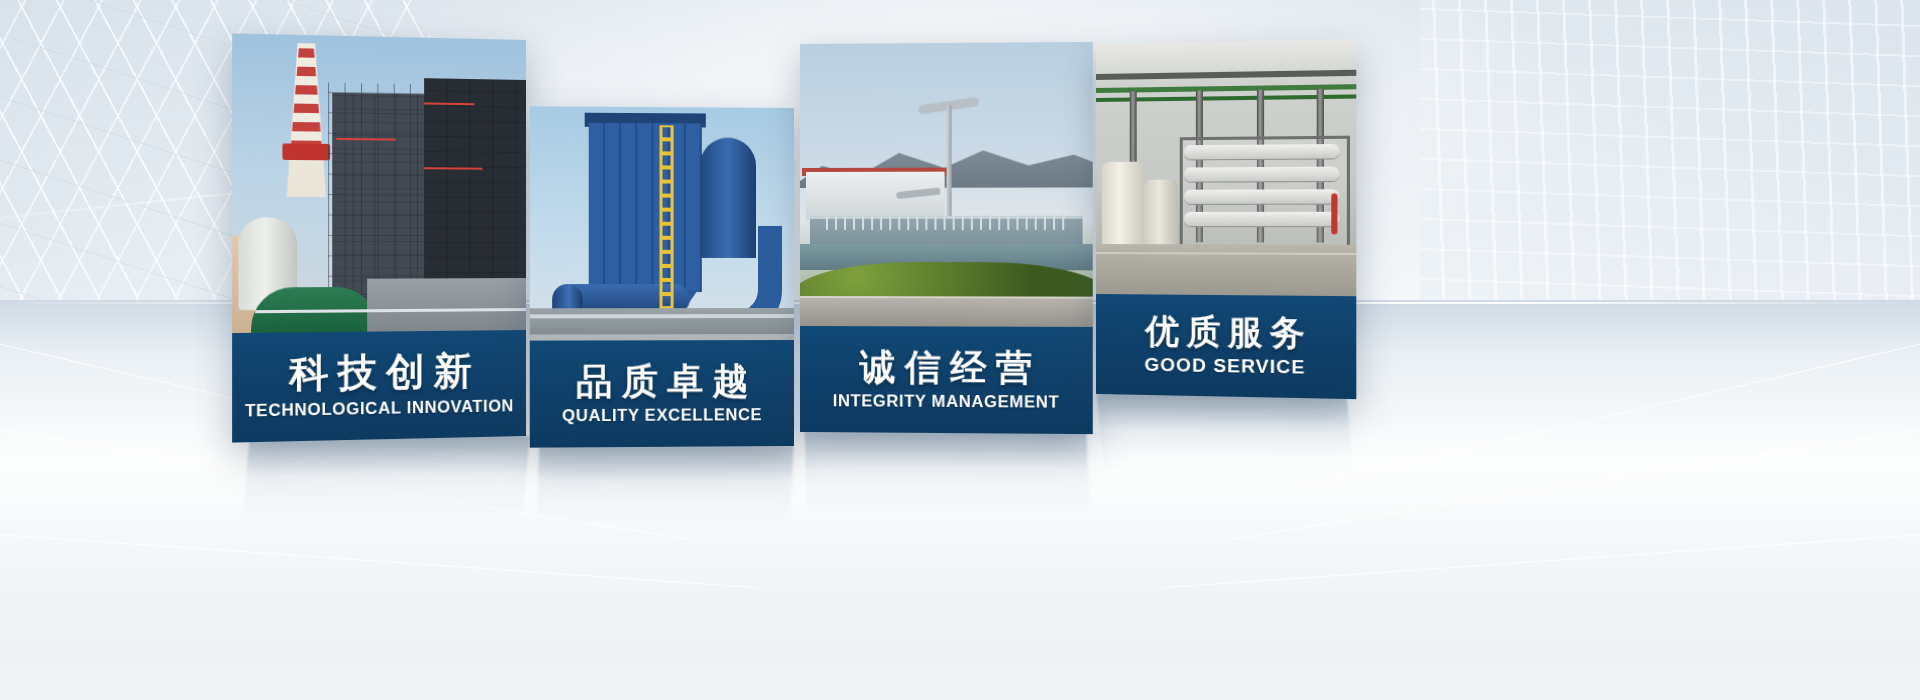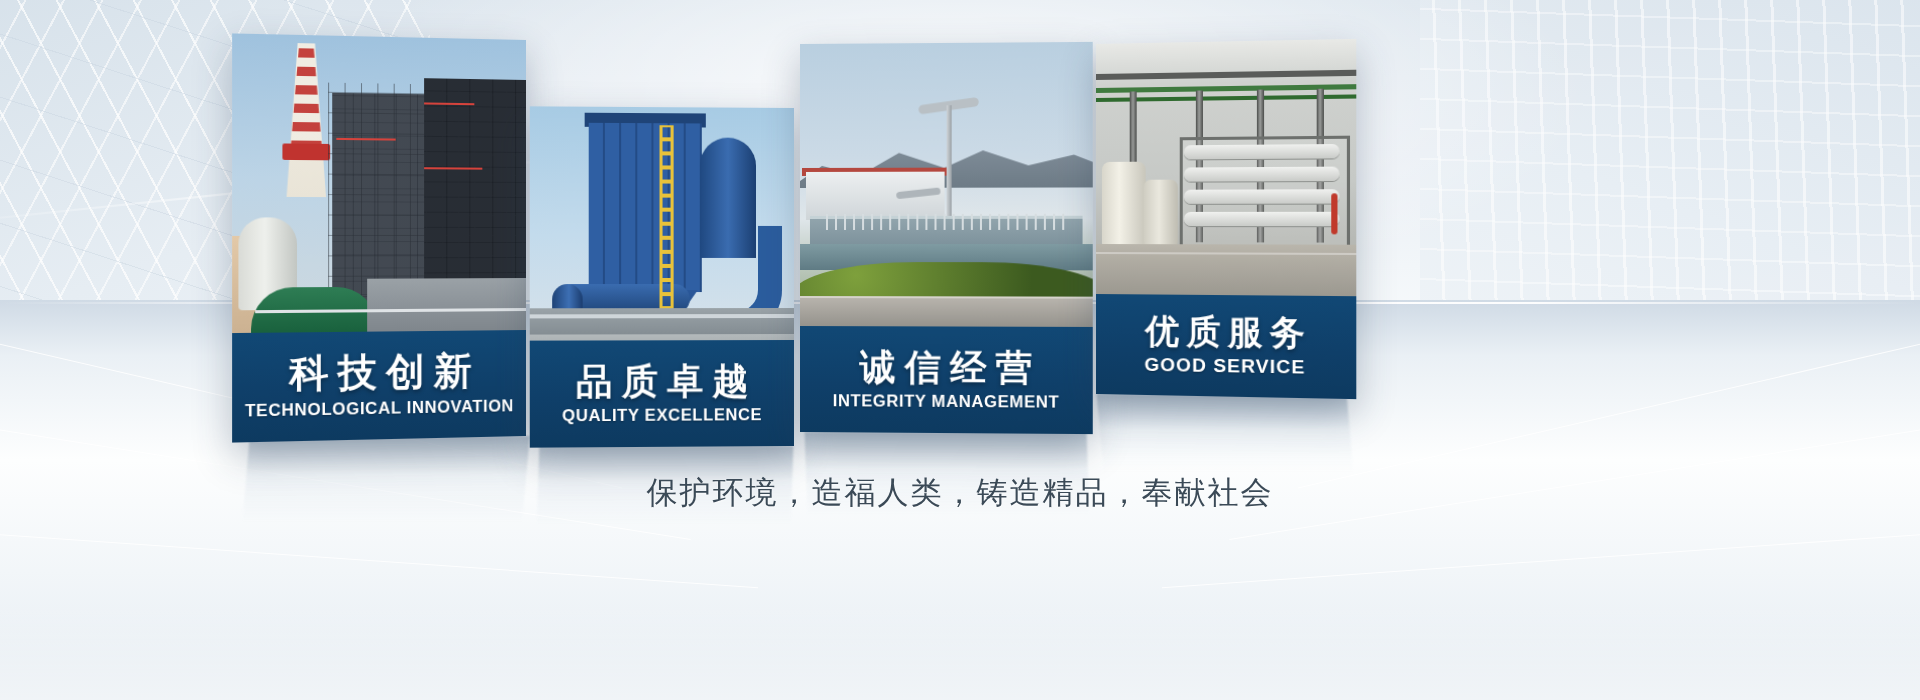--- a/index.html
+++ b/index.html
@@ -363,16 +363,15 @@
         </div>
       </div>
       <div class="cap">
         <div class="zh">优质服务</div>
         <div class="en">GOOD SERVICE</div>
       </div>
     </div>
 
   </div>
 
-  <div class="tagline">保护环境，造福人类，铸造精品，奉献社会</div>
 
   <div class="edge-white"></div>
 </div>
 
 </body></html>

